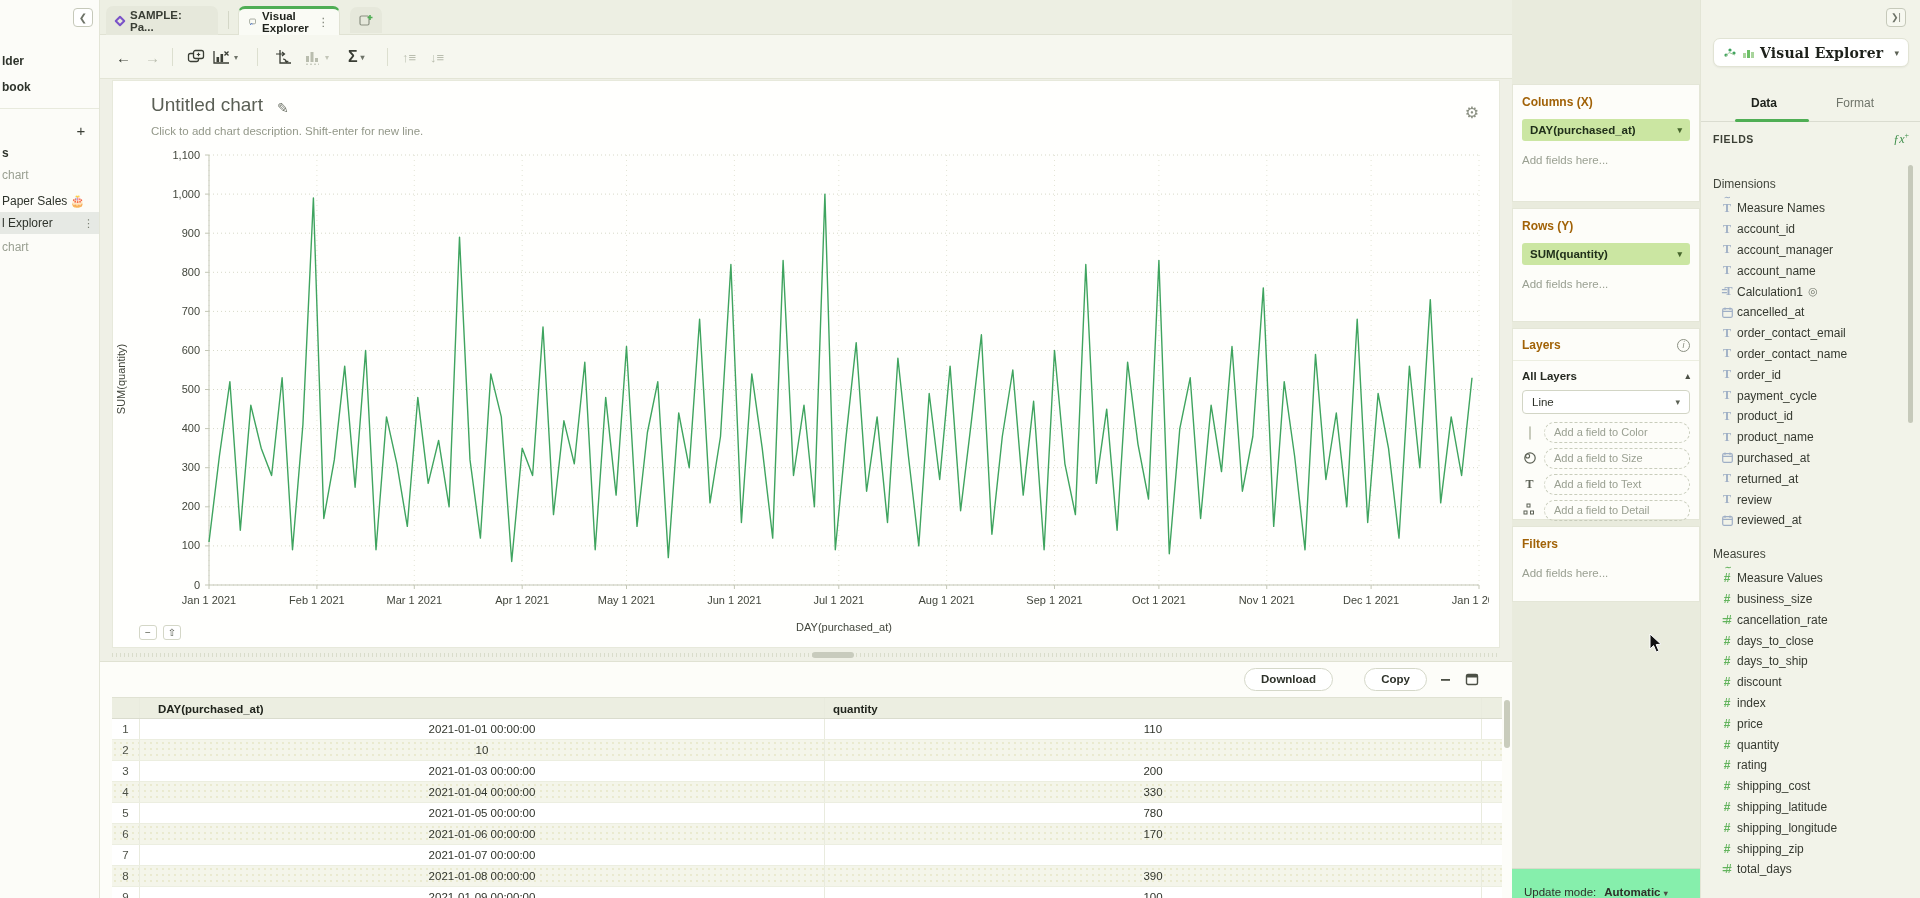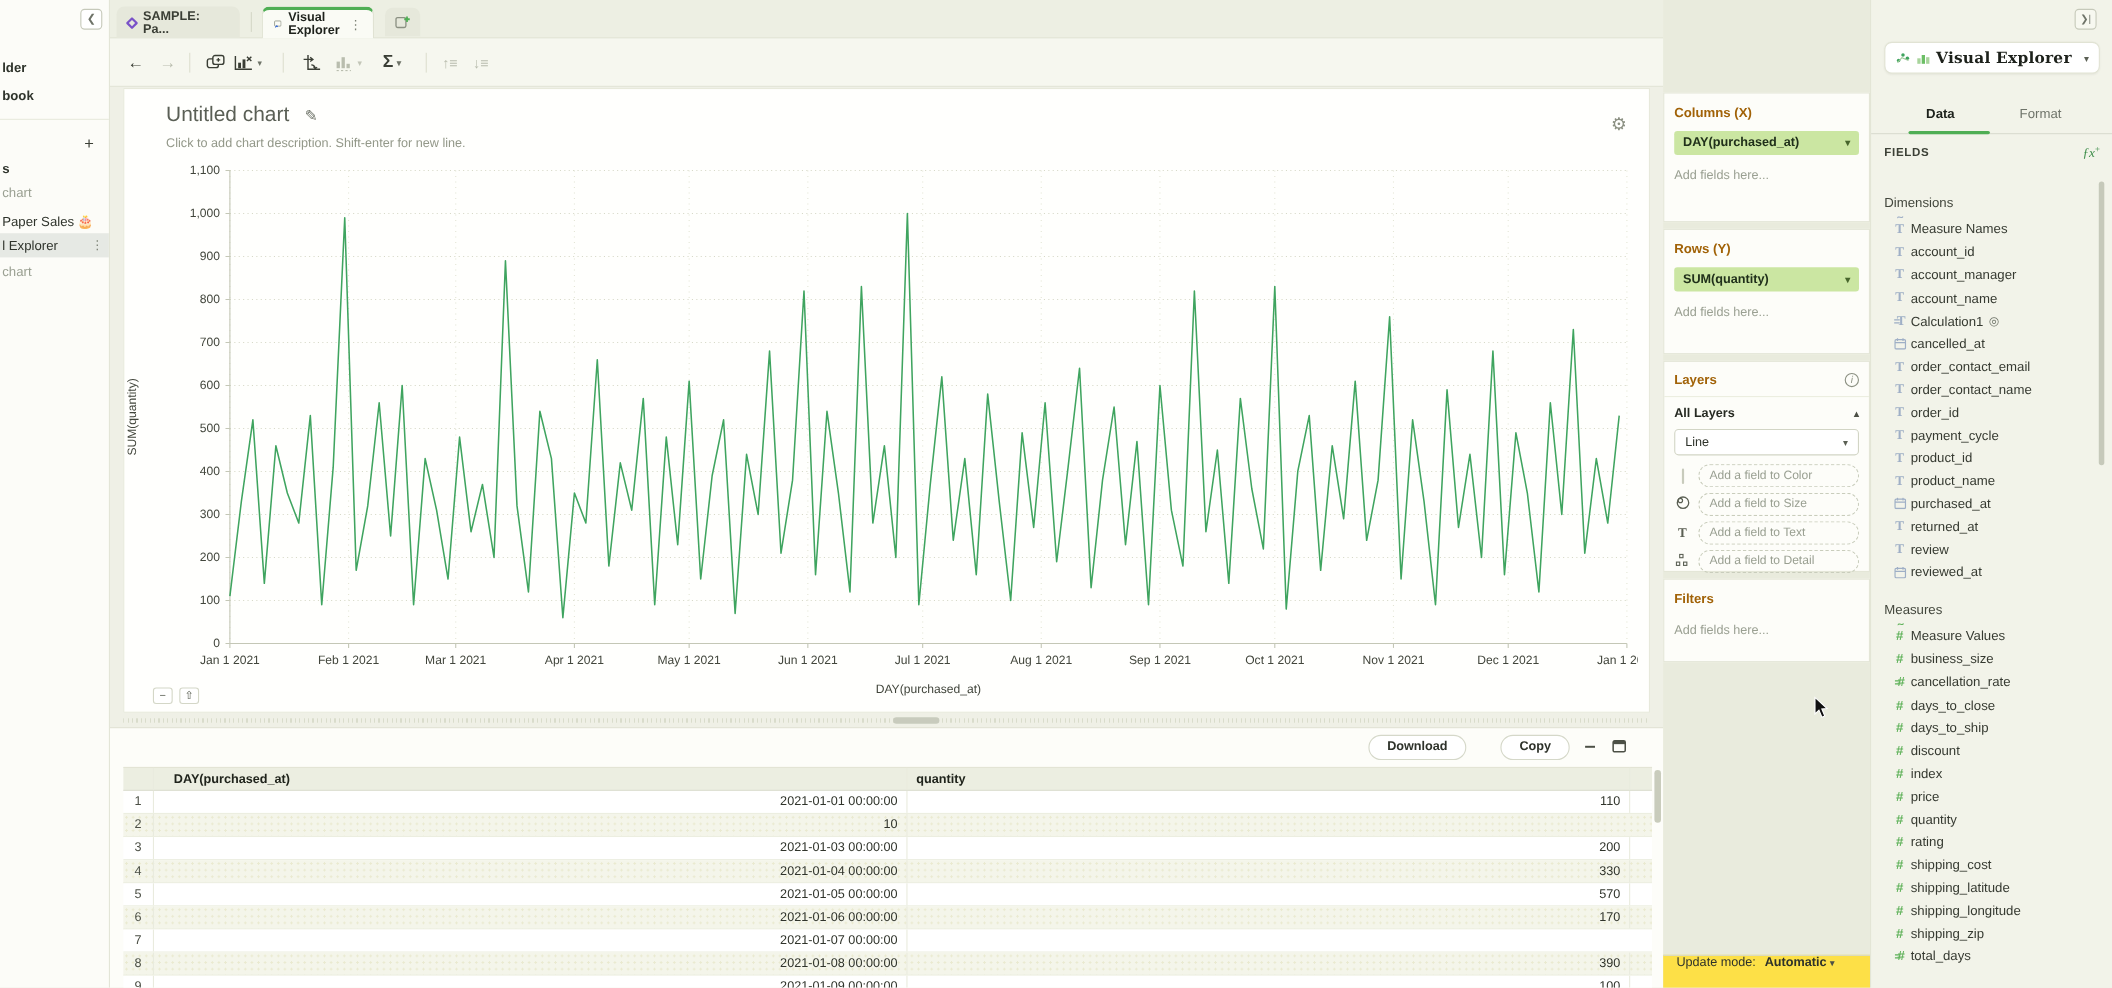--- a/index.html
+++ b/index.html
@@ -38,21 +38,21 @@
   .toolbar { position:relative; height:44px; background:#f6f7ef; border-bottom:1px solid #e3e5d6; }
   .tbtn { position:absolute; top:11px; height:22px; display:flex; align-items:center; color:#3a3e35; font-size:15px; cursor:pointer; }
   .tbtn.disabled { color:#b9bdae; cursor:default; }
   .tbtn .caret { font-size:8px; margin-left:3px; color:#6e7368; }
   .tbtn.disabled .caret { color:#c3c6b8; }
   .tsep { position:absolute; top:13px; height:18px; border-left:1px solid #dcdfcf; }
   .tbtn svg { display:block; }
 
   .content { position:absolute; left:0; top:80px; width:1412px; height:818px; }
   .chart-card { position:absolute; left:12px; top:0; width:1388px; height:568px; background:#fffffd; border:1px solid #e7e9db; }
-  .chart-title-row { position:absolute; left:38px; top:13px; display:flex; align-items:center; gap:14px; }
+  .chart-title-row { position:absolute; left:38px; top:13px; display:flex; align-items:flex-end; gap:14px; }
   .chart-title { font-size:19px; color:#5a5f55; }
   .pencil { color:#6e7368; font-size:14px; transform:rotate(0deg); cursor:pointer; }
   .chart-desc { position:absolute; left:38px; top:44px; font-size:11.5px; color:#939889; }
   .gear { position:absolute; right:20px; top:22px; font-size:16px; color:#8b9082; cursor:pointer; }
   .ylab { position:absolute; left:-62px; top:292px; width:140px; transform:rotate(-90deg); font-size:11px; color:#42463c; text-align:center; }
   #chart-svg { position:absolute; left:26px; top:64px; }
   .xlab { position:absolute; left:96px; top:540px; width:1270px; text-align:center; font-size:11px; color:#42463c; }
   .grid { stroke:#d7d9c8; stroke-width:1; stroke-dasharray:1 3; }
   .gridv { stroke:#e3e5d5; stroke-width:1; stroke-dasharray:1 4; }
   .axis { stroke:#c4c7b6; stroke-width:1; }
@@ -73,21 +73,21 @@
   .btn-copy { right:85px; }
   .mini-icon { position:absolute; top:10px; color:#4c5046; cursor:pointer; }
   .icon-minimize { right:60px; }
   .icon-expand { right:33px; }
   .dtable { position:absolute; left:12px; top:35px; width:1390px; bottom:0; font-size:11.5px; overflow:hidden; }
   .trow { display:grid; grid-template-columns:28px 685px 657px 1fr; height:21px; line-height:21px; border-bottom:1px solid #eceee0; background:#fff; }
   .trow.head { height:22px; line-height:22px; background:#eceee1; font-weight:bold; color:#20241c; border-top:1px solid #e0e2d3; border-bottom:1px solid #dadcce; }
   .trow.even { background:#f4f5ea; background-image:radial-gradient(circle, rgba(202,198,130,.25) 1px, transparent 1.2px); background-size:6px 6px; }
   .tc { border-right:1px solid #e9ebde; padding:0 8px; white-space:nowrap; overflow:hidden; }
   .tc.num { text-align:center; color:#4c5046; padding:0 2px; }
-  .tc.right { text-align:right; color:#30342b; }
+  .tc.right { text-align:center; color:#30342b; }
   .tc.hleft { text-align:left; padding-left:18px; }
   .tc.hleft2 { text-align:left; padding-left:8px; }
   .tscroll { position:absolute; right:2px; top:38px; width:6px; height:190px; }
   .tthumb { width:6px; height:48px; background:#c9ccbc; border-radius:3px; }
 
   
   .shelf { position:absolute; left:1512px; top:0; width:188px; height:898px; background:#e9ebdd; }
   .scard { position:absolute; left:0; width:188px; background:#fdfdf9; border:1px solid #e4e6d7; padding:10px 9px; }
   .scard-colsx { top:84px; height:118px; }
   .scard-rowsy { top:208px; height:114px; }
@@ -101,21 +101,21 @@
   .info-i { margin-left:auto; width:13px; height:13px; border:1px solid #8b9082; border-radius:50%; color:#8b9082; font-size:9px; line-height:11px; text-align:center; font-style:italic; cursor:pointer; }
   .all-layers { display:flex; align-items:center; padding:9px 9px 6px; font-size:11.5px; font-weight:bold; color:#262a22; cursor:pointer; }
   .all-layers .chev { margin-left:auto; color:#4c5046; font-size:9px; }
   .mark-select { margin:2px 9px 8px; height:24px; border:1px solid #d2d5c5; border-radius:4px; background:#fff; display:flex; align-items:center; padding:0 9px; font-size:11.5px; color:#2e322a; cursor:pointer;gap:44px; }
   .mark-select .caret { margin-left:auto; color:#5b6054; font-size:9px; }
   .enc-row { display:flex; align-items:center; gap:7px; margin:5px 9px; }
   .enc-input { flex:1; height:21px; border:1px dashed #c9cdbc; border-radius:11px; font-size:11px; color:#9aa092; line-height:19px; padding-left:9px; cursor:pointer; }
   .enc-ic { width:15px; text-align:center; color:#4c5046; font-size:11px; }
   .ic-color { width:13px; height:13px; border-radius:4px; border:1px solid #c8cbbc; background:linear-gradient(90deg,#4a7de0 0 34%,#f2c14e 34% 67%,#e05a4e 67% 100%); }
   .ic-text { font-weight:bold; font-size:12px; color:#5b6054; font-family:"Liberation Serif",serif; }
-  .update-bar { position:absolute; left:0; bottom:0; width:188px; height:30px; background:#fde047; border-top:1px solid #d8dbcb; display:flex; align-items:flex-start; padding:0 12px; font-size:11.5px; color:#2e322a; }
+  .update-bar { position:absolute; left:0; bottom:0; width:188px; height:30px; background:#86efac; border-top:1px solid #d8dbcb; display:flex; align-items:flex-end; padding:0 12px; font-size:11.5px; color:#2e322a; }
   .update-val { font-weight:bold; margin-left:8px; cursor:pointer; }
   .update-val .caret { font-size:8px; color:#4c5046; }
 
   
   .fields { position:absolute; left:1700px; top:0; width:220px; height:898px; background:#f2f3e9; border-left:1px solid #e3e5d6; }
   .collapse-right { position:absolute; right:14px; top:8px; width:20px; height:19px; border:1px solid #c6c9ba; border-radius:4px; background:#f7f8f0; color:#6e7368; font-size:9px; line-height:17px; text-align:center; cursor:pointer; }
   .ve-button { position:absolute; left:12px; top:38px; width:196px; height:29px; background:#fff; border:1px solid #e1e3d4; border-radius:7px; box-shadow:0 1px 2px rgba(0,0,0,.05); display:flex; align-items:center; gap:5px; padding:0 9px; cursor:pointer; }
   .ve-title { font-family:"DejaVu Serif", serif; font-size:14px; font-weight:bold; color:#1d211b; letter-spacing:.2px; }
   .ve-button .caret { margin-left:auto; color:#5b6054; font-size:9px; }
   .fp-tabs { position:absolute; left:0; top:92px; width:220px; height:30px; border-bottom:1px solid #dadcd0; }
@@ -373,21 +373,21 @@
           </div>
           <div class="trow even">
             <div class="tc num">4</div>
             <div class="tc right">2021-01-04 00:00:00</div>
             <div class="tc right">330</div>
             <div class="tc" style="border-right:none"></div>
           </div>
           <div class="trow">
             <div class="tc num">5</div>
             <div class="tc right">2021-01-05 00:00:00</div>
-            <div class="tc right">570</div>
+            <div class="tc right">780</div>
             <div class="tc" style="border-right:none"></div>
           </div>
           <div class="trow even">
             <div class="tc num">6</div>
             <div class="tc right">2021-01-06 00:00:00</div>
             <div class="tc right">170</div>
             <div class="tc" style="border-right:none"></div>
           </div>
           <div class="trow">
             <div class="tc num">7</div>

